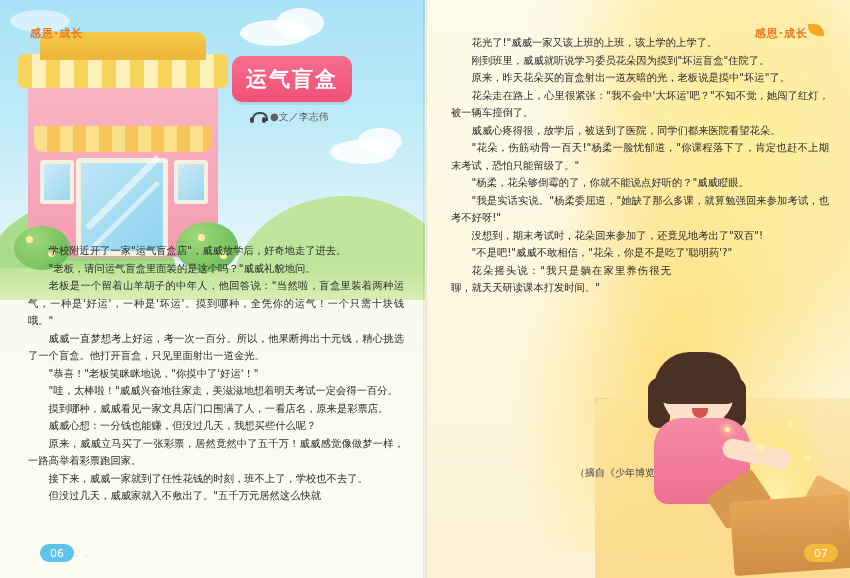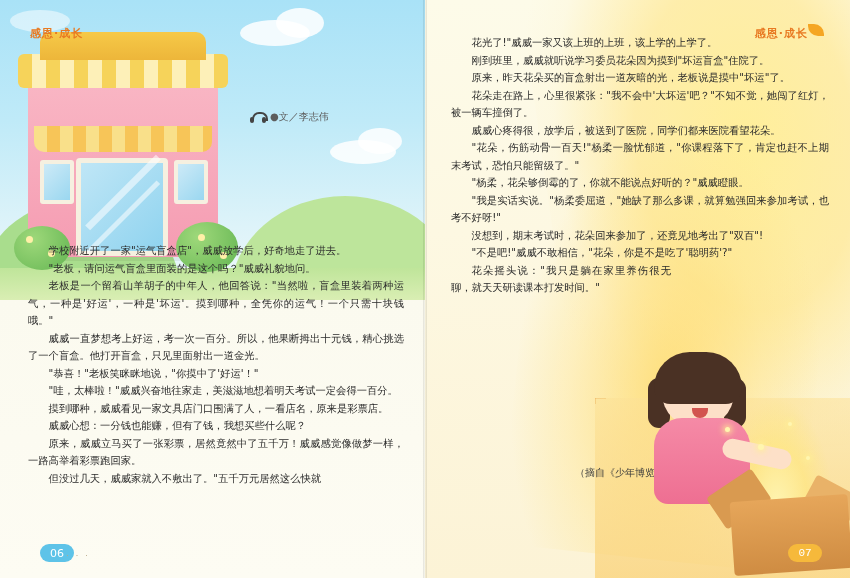--- a/index.html
+++ b/index.html
@@ -193,21 +193,21 @@
     position: absolute;
     bottom: 16px;
     width: 34px; height: 18px;
     border-radius: 9px;
     color: #fff;
     font-size: 11px;
     display: flex; align-items: center; justify-content: center;
     font-family: "DejaVu Sans", "Liberation Sans", sans-serif;
   }
   .page-num-left { left: 40px; background: #5ec3e8; }
-  .page-num-right { right: 28px; background: #f6b93b; font-family: Liberation Mono, monospace; }
+  .page-num-right { right: 12px; background: #f6b93b; }
 
   .footdots {
     position: absolute;
     bottom: 18px;
     font-size: 9px;
     color: #b9a98a;
     letter-spacing: 2px;
   }
 
   
@@ -378,35 +378,39 @@
       <div class="flowerdot" style="left:8px; top:206px;"></div>
       <div class="flowerdot" style="left:30px; top:220px;"></div>
       <div class="flowerdot" style="left:180px; top:204px;"></div>
       <div class="flowerdot" style="left:202px; top:222px;"></div>
     </div>
 
     <div class="corner-badge badge-left">
       <span>感恩·成长</span>
     </div>
 
+    <div class="title-plaque">
+      <span>运气盲盒</span>
+    </div>
     <div class="byline">
       <span class="headphone-icon"></span>
       <span>●文／李志伟</span>
     </div>
 
     <div class="text-col text-left-main">
       <p>学校附近开了一家"运气盲盒店"，威威放学后，好奇地走了进去。</p>
       <p>"老板，请问运气盲盒里面装的是这个吗？"威威礼貌地问。</p>
       <p>老板是一个留着山羊胡子的中年人，他回答说："当然啦，盲盒里装着两种运气，一种是'好运'，一种是'坏运'。摸到哪种，全凭你的运气！一个只需十块钱哦。"</p>
       <p>威威一直梦想考上好运，考一次一百分。所以，他果断拇出十元钱，精心挑选了一个盲盒。他打开盲盒，只见里面射出一道金光。</p>
       <p>"恭喜！"老板笑眯眯地说，"你摸中了'好运'！"</p>
       <p>"哇，太棒啦！"威威兴奋地往家走，美滋滋地想着明天考试一定会得一百分。</p>
       <p>摸到哪种，威威看见一家文具店门口围满了人，一看店名，原来是彩票店。</p>
-      <p>威威心想：一分钱也能赚，但有了钱，我想买些什么呢？</p>
+      <p>威威心想：一分钱也能赚，但没过几天，我想买些什么呢？</p>
       <p>原来，威威立马买了一张彩票，居然竟然中了五千万！威威感觉像做梦一样，一路高举着彩票跑回家。</p>
+      <p>接下来，威威一家就到了任性花钱的时刻，班不上了，学校也不去了。</p>
       <p>但没过几天，威威家就入不敷出了。"五千万元居然这么快就</p>
     </div>
 
     <div class="page-num page-num-left">06</div>
     <div class="footdots" style="left:66px;">· · ·</div>
   </div>
 
   <div class="page-right">
     <div class="glow-ribbon"></div>
     <div class="glow-ribbon2"></div>

